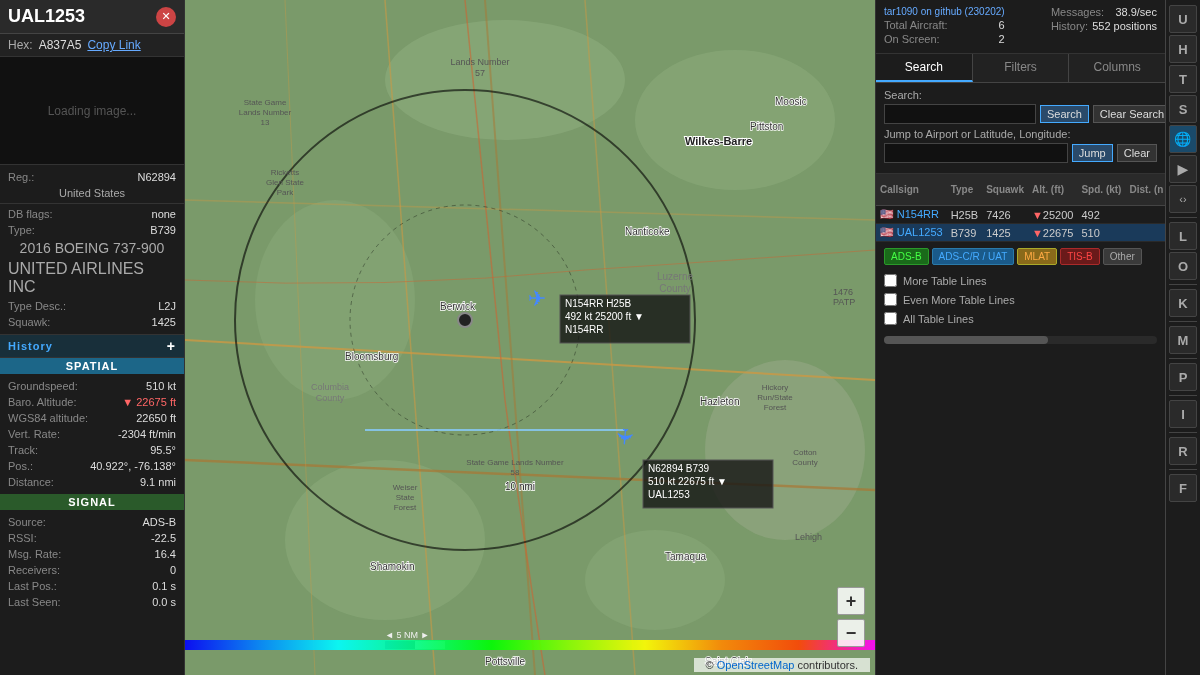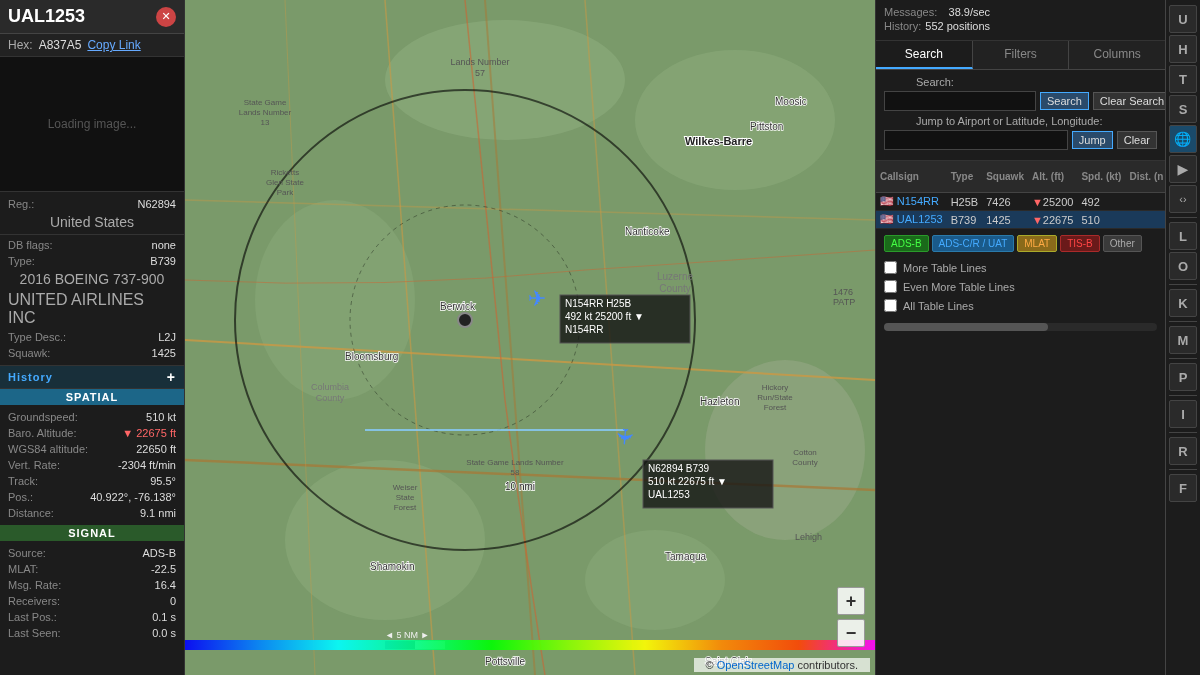--- a/index.html
+++ b/index.html
@@ -10,21 +10,21 @@
       position: absolute; left: 0; top: 0; width: 185px; height: 675px;
       background: #1c1c1c; border-right: 1px solid #333; overflow-y: auto;
     }
     #left-panel-header {
       background: #2a2a2a; padding: 6px 8px; display: flex; align-items: center; justify-content: space-between;
       border-bottom: 1px solid #444;
     }
     #close-btn { width: 20px; height: 20px; background: #cc4444; border-radius: 50%; display: flex; align-items: center; justify-content: center; cursor: pointer; color: #fff; font-size: 11px; }
     #hex-row { padding: 4px 8px; background: #222; border-bottom: 1px solid #333; font-size: 12px; color: #aaa; display: flex; align-items: center; gap: 6px; }
     #copy-link-btn { color: #6af; cursor: pointer; text-decoration: underline; font-size: 12px; }
-    #aircraft-image { width: 100%; height: 135px; background: #111; display: flex; align-items: center; justify-content: center; color: #555; font-size: 12px; border-bottom: 1px solid #333; }
+    #aircraft-image { width: 100%; height: 108px; background: #111; display: flex; align-items: center; justify-content: center; color: #555; font-size: 12px; border-bottom: 1px solid #333; }
 
     .info-table { width: 100%; padding: 4px 0; }
     .info-row { display: flex; padding: 2px 8px; font-size: 11px; }
     .info-label { color: #888; min-width: 80px; }
     .info-value { color: #ddd; text-align: right; flex: 1; }
 
     .section-header {
       background: #00aaff22; color: #4af; text-align: center; padding: 3px 0;
       font-size: 11px; font-weight: bold; letter-spacing: 1px; border-top: 1px solid #333; border-bottom: 1px solid #333;
       cursor: pointer; display: flex; align-items: center; justify-content: space-between; padding: 3px 8px;
@@ -84,21 +84,21 @@
     #tabs { display: flex; border-bottom: 1px solid #444; }
     .tab {
       flex: 1; text-align: center; padding: 6px 2px; cursor: pointer;
       background: #222; border-right: 1px solid #444; font-size: 12px; color: #888;
     }
     .tab.active { background: #1c1c1c; color: #fff; border-bottom: 2px solid #4af; }
     .tab:last-child { border-right: none; }
 
     
     #search-section { padding: 6px 8px; border-bottom: 1px solid #333; }
-    .search-label { color: #aaa; margin-bottom: 3px; font-size: 11px; margin-left: 32px; }
+    .search-label { color: #aaa; margin-bottom: 3px; font-size: 11px; }
     .search-row { display: flex; gap: 4px; align-items: center; margin-bottom: 4px; }
     .search-input {
       flex: 1; background: #111; border: 1px solid #444; color: #ddd;
       padding: 2px 4px; font-size: 11px; height: 20px;
     }
     .search-btn {
       background: #2a4a6a; border: 1px solid #4af; color: #ddd;
       padding: 2px 6px; cursor: pointer; font-size: 11px; white-space: nowrap;
     }
     .clear-btn {
@@ -164,21 +164,21 @@
   <div id="aircraft-image">
     <span>Loading image...</span>
   </div>
 
   <div class="info-table">
     <div class="info-row">
       <span class="info-label">Reg.:</span>
       <span class="info-value">N62894</span>
     </div>
     <div class="info-row" style="justify-content:center;">
-      <span style="color:#aaa;font-size:14px;">United States</span>
+      <span style="color:#aaa;font-size:11px;">United States</span>
     </div>
     <div class="divider"></div>
     <div class="info-row">
       <span class="info-label">DB flags:</span>
       <span class="info-value">none</span>
     </div>
     <div class="info-row">
       <span class="info-label">Type:</span>
       <span class="info-value">B739</span>
     </div>
@@ -239,21 +239,21 @@
 
   <div class="sub-section" style="background:#2a5a2a;">
     <span>SIGNAL</span>
   </div>
   <div class="info-table">
     <div class="info-row">
       <span class="info-label">Source:</span>
       <span class="info-value">ADS-B</span>
     </div>
     <div class="info-row">
-      <span class="info-label">MLAT:</span>
+      <span class="info-label">RSSI:</span>
       <span class="info-value">-22.5</span>
     </div>
     <div class="info-row">
       <span class="info-label">Msg. Rate:</span>
       <span class="info-value">16.4</span>
     </div>
     <div class="info-row">
       <span class="info-label">Receivers:</span>
       <span class="info-value">0</span>
     </div>
@@ -383,20 +383,31 @@
 
     <div class="zoom-btn zoom-in">+</div>
     <div class="zoom-btn zoom-out">−</div>
   </div>
 </div>
 
 <div id="right-panel">
 
   <div id="right-top">
     <div style="display:flex;justify-content:space-between;align-items:flex-start;">
+      <div>
+        <div style="font-size:10px;color:#6af;cursor:pointer;text-align:right;padding-bottom:2px;">tar1090 on github (230202)</div>
+        <div class="right-top-row">
+          <span class="right-top-label">Total Aircraft:</span>
+          <span class="right-top-value" style="margin-left:4px;">6</span>
+        </div>
+        <div class="right-top-row">
+          <span class="right-top-label">On Screen:</span>
+          <span class="right-top-value" style="margin-left:4px;">2</span>
+        </div>
+      </div>
       <div>
         <div class="right-top-row">
           <span class="right-top-label">Messages:</span>
           <span class="right-top-value" style="margin-left:4px;">38.9/sec</span>
         </div>
         <div class="right-top-row">
           <span class="right-top-label">History:</span>
           <span class="right-top-value" style="margin-left:4px;">552 positions</span>
         </div>
       </div>

